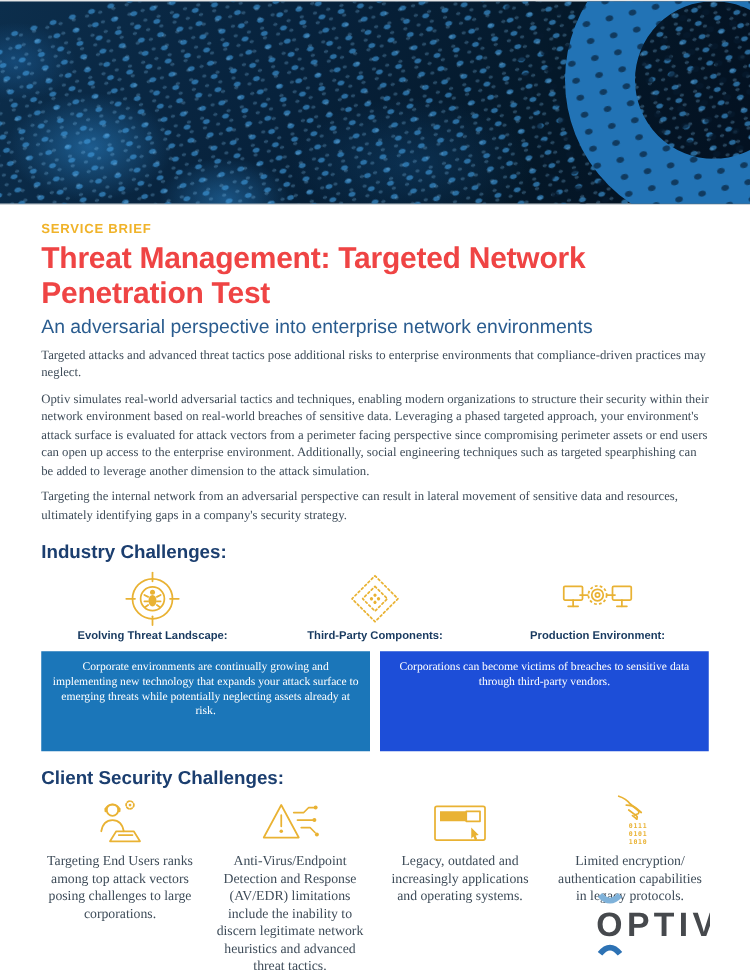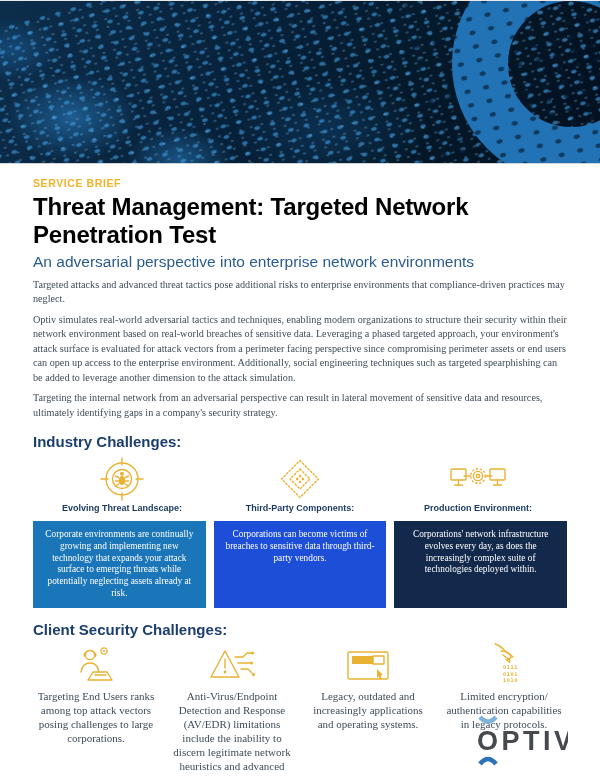--- a/index.html
+++ b/index.html
@@ -38,21 +38,21 @@
     background-size:19px 14px; transform:rotate(-14deg); opacity:.75;
   }
   
   .content { padding:0 33px; }
   .eyebrow {
     margin-top:13px; font-size:10.5px; font-weight:bold; letter-spacing:.6px;
     color:#F0B32A;
   }
   .title {
     margin-top:4px; max-width:525px; font-size:24px; line-height:1.18;
-    font-weight:bold; color:#000000; letter-spacing:-.2px;
+    font-weight:bold; color:#ef4444; letter-spacing:-.2px;
   }
   .subtitle { margin-top:3px; margin-bottom:7px; font-size:15.5px; color:#2A5C8F; }
   .body-copy { font-family:"Liberation Serif", serif; font-size:10.2px;
     line-height:1.42; color:#3E4C59; }
   .body-copy p { margin-bottom:6px; }
   .section-heading { margin-top:13px; font-size:15px; font-weight:bold; color:#1B3E6F; }
   
   .ind-row { display:flex; margin-top:7px; }
   .ind-col { flex:1; text-align:center; }
   .ind-icon { height:44px; display:flex; align-items:center; justify-content:center; }
@@ -154,21 +154,20 @@
             <circle class="gold-s" cx="30" cy="14" r="1.7"></circle>
           </svg>
         </div>
         <div class="ind-label">Production Environment:</div>
       </div>
     </div>
 
     <div class="box-row">
       <div class="info-box" style="background-color: rgb(27, 118, 185);">Corporate environments are continually growing and implementing new technology that expands your attack surface to emerging threats while potentially neglecting assets already at risk.</div>
       <div class="info-box" style="background-color: #1d4ed8;">Corporations can become victims of breaches to sensitive data through third-party vendors.</div>
-      <div class="info-box" style="background-color: rgb(19, 41, 75);">Corporations' network infrastructure evolves every day, as does the increasingly complex suite of technologies deployed within.</div>
     </div>
 
     <h2 class="section-heading">Client Security Challenges:</h2>
 
     <div class="cli-row">
       <div class="cli-col">
         <div class="cli-icon">
           <svg width="46" height="38" viewBox="0 0 46 38">
             <circle class="gold-s" cx="17" cy="10" r="4.6"></circle>
             <path class="gold-s" d="M11.4 9.2 a6.2 6.2 0 0 1 11.2 0"></path>

